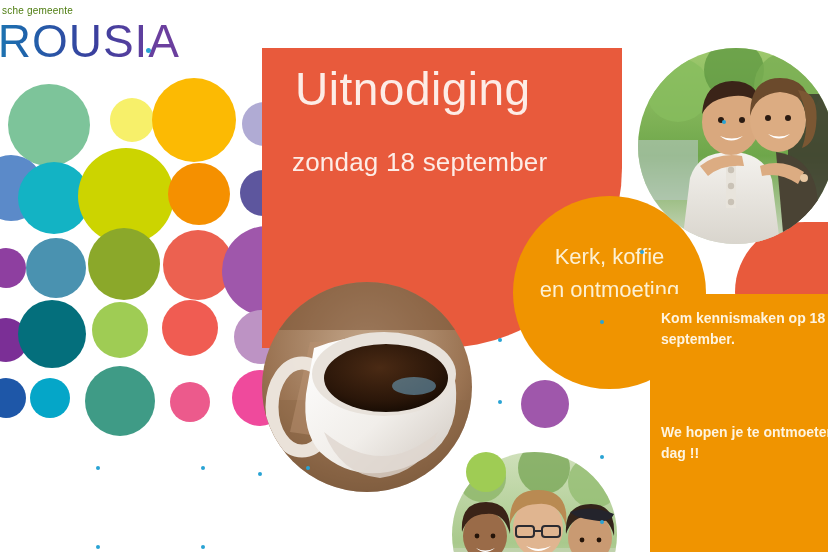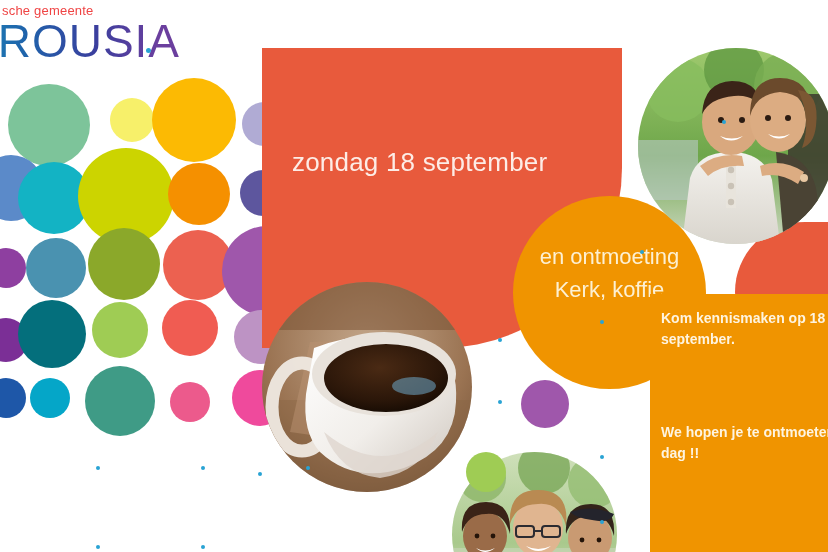--- a/index.html
+++ b/index.html
@@ -7,21 +7,21 @@
   body{font-family:"Liberation Sans", sans-serif;}
   #poster{
     position:relative;
     width:828px;height:552px;
     overflow:hidden;
     background:#ffffff;
   }
   
   .logo-wrap{position:absolute;left:-34px;top:4px;z-index:30;}
   .logo-sub{
-    font-size:13px;letter-spacing:.2px;color:#ef4444;
+    font-size:10px;letter-spacing:.2px;color:#4d7c0f;
     font-family:"Liberation Sans", sans-serif;
     margin-left:36px;line-height:14px;
   }
   .logo-main{
     font-size:46px;line-height:50px;font-weight:400;letter-spacing:1px;
     font-family:"Liberation Sans", sans-serif;
     background:linear-gradient(90deg,#1b86b8 0%,#1f63ab 28%,#3a3f9e 60%,#6b3f9e 90%);
     -webkit-background-clip:text;background-clip:text;
     -webkit-text-fill-color:transparent;color:#2e4e9e;
     margin-top:-2px;
@@ -154,28 +154,29 @@
       <ellipse cx="122" cy="92" rx="72" ry="42" fill="#e8e2db"></ellipse>
       <ellipse cx="124" cy="96" rx="62" ry="34" fill="url(#coffG)"></ellipse>
       <ellipse cx="152" cy="104" rx="22" ry="9" fill="#6ea8c9" opacity=".55"></ellipse>
       <path d="M62 150 Q120 198 176 150 Q160 190 118 196 Q78 192 62 150 Z" fill="#ded6ce" opacity=".8"></path>
     </svg>
   </div>
 
   <div class="redblob"></div>
   <div class="redblob2"></div>
 
+  <div class="head-title">Uitnodiging</div>
   <div class="head-sub">
     <div>zondag 18 september</div>
   </div>
 
   <div class="orangecircle"></div>
   <div class="kerk-txt">
+    <div>Kerk, koffie</div>
     <div>en ontmoeting</div>
-    <div>Kerk, koffie</div>
   </div>
 
   <div class="photo ph-couple">
     <svg viewBox="0 0 196 196" preserveAspectRatio="xMidYMid slice" aria-hidden="true">
       <defs>
         <linearGradient id="skyG" x1="0" y1="0" x2="0" y2="1">
           <stop offset="0%" stop-color="#9fc96e"></stop>
             <stop offset="55%" stop-color="#6ea64a"></stop>
           <stop offset="100%" stop-color="#cfd9c4"></stop>
         </linearGradient>

